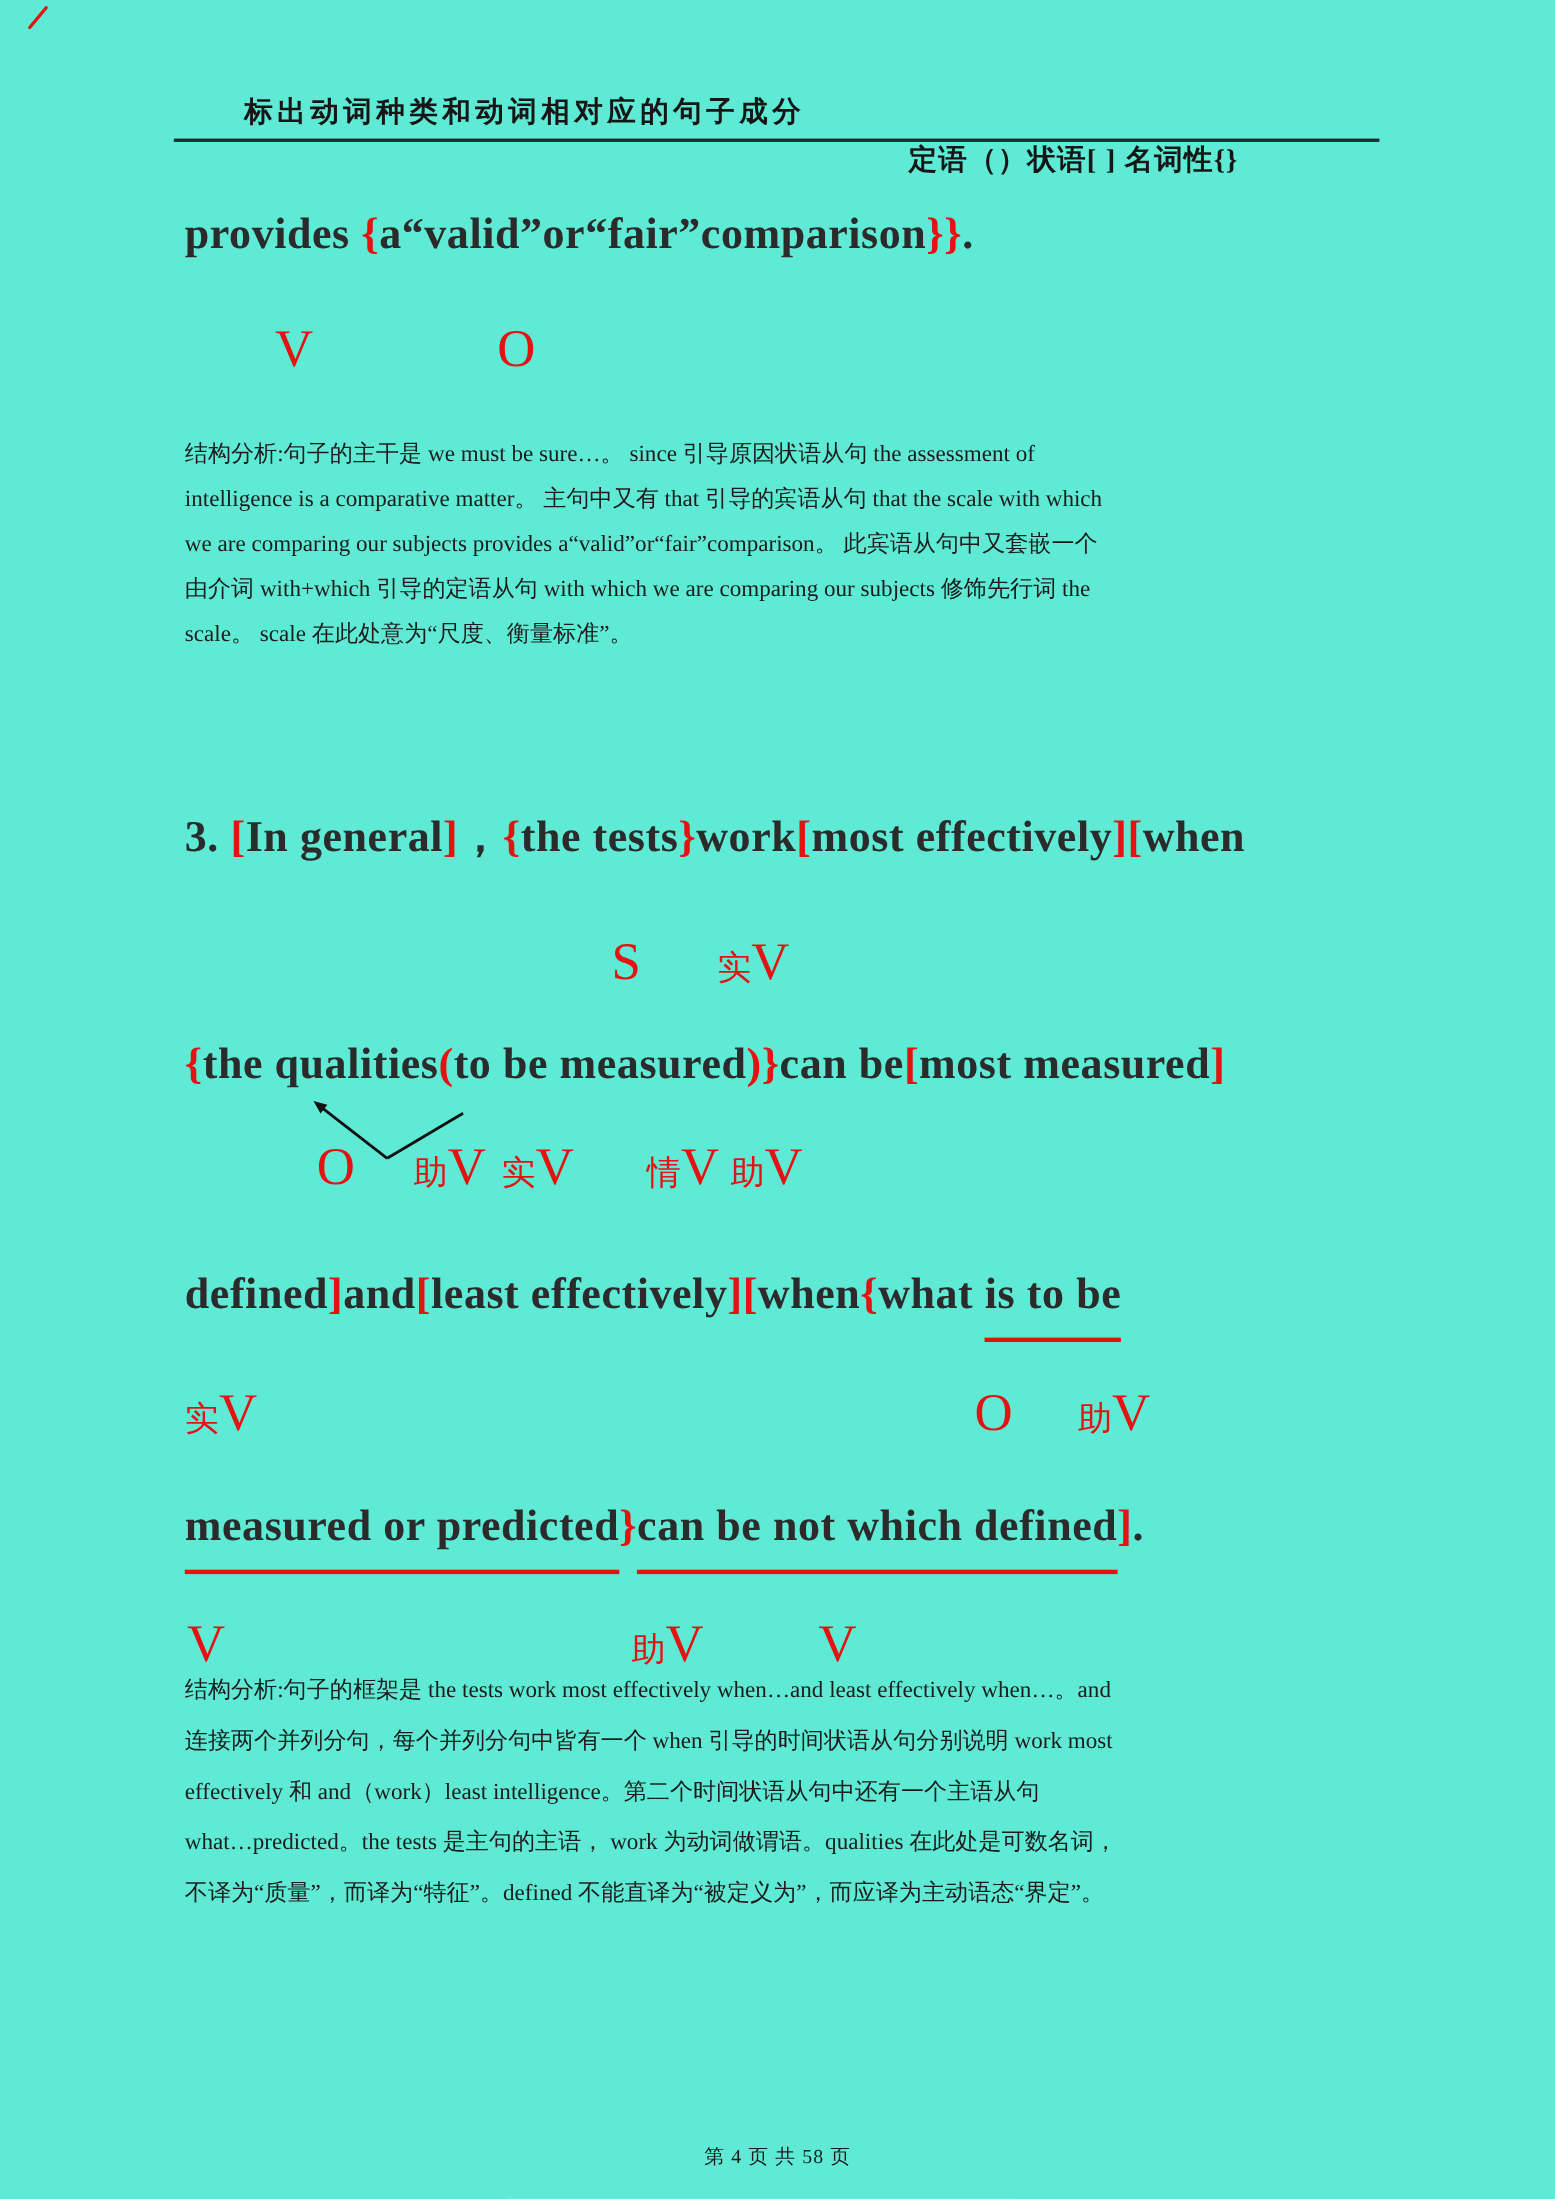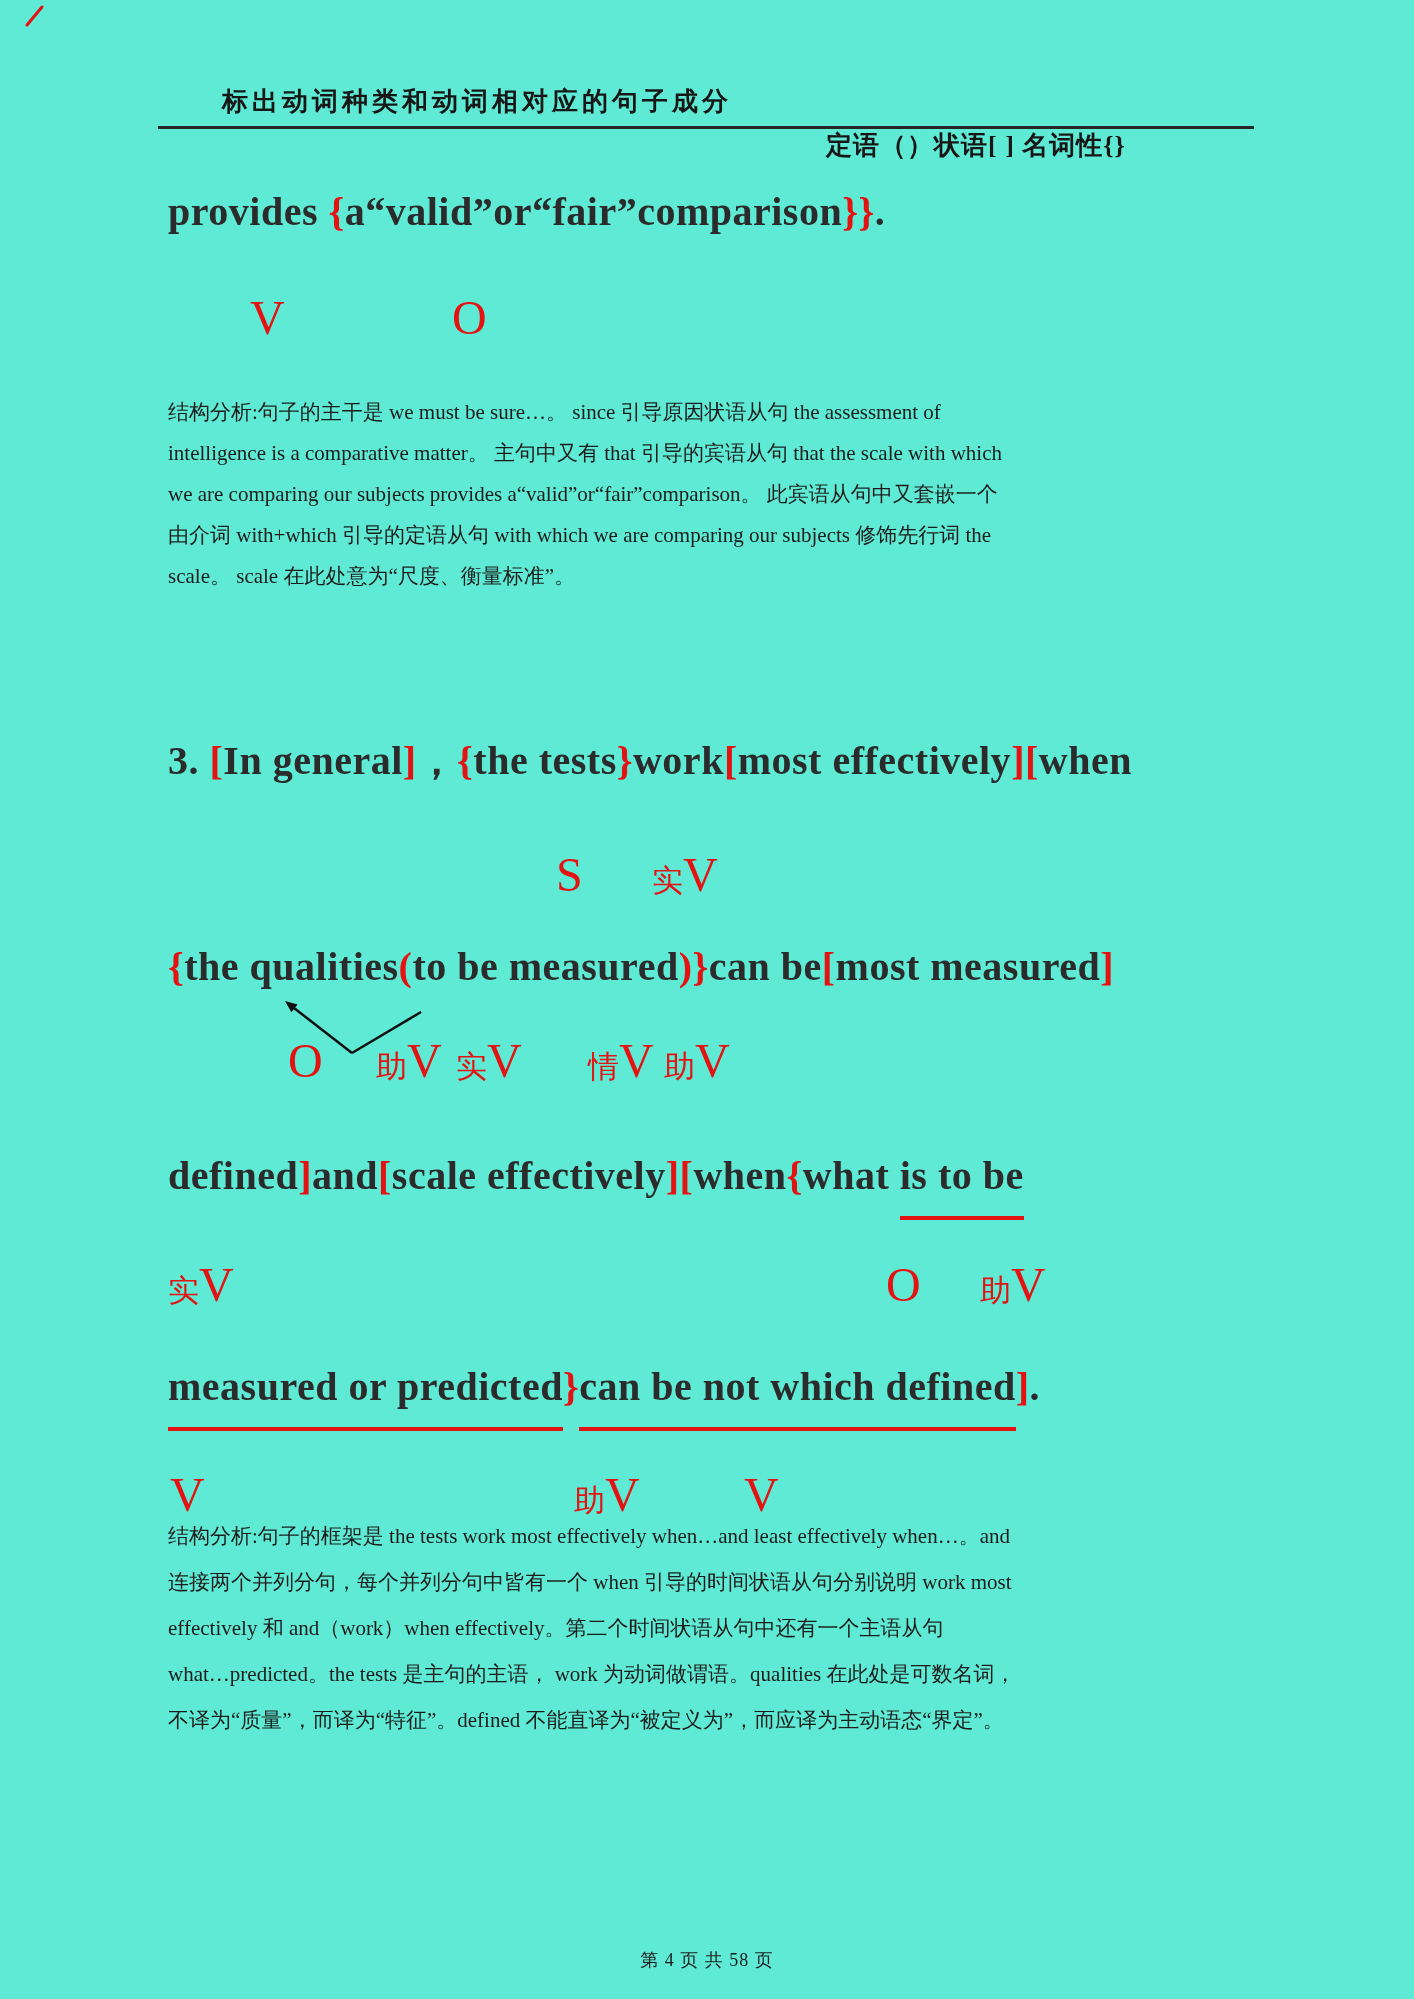--- a/index.html
+++ b/index.html
@@ -125,35 +125,35 @@
     <line x1="41" y1="25" x2="99" y2="70" stroke="#111111" stroke-width="2.5"></line>
     <line x1="99" y1="70" x2="168" y2="29" stroke="#111111" stroke-width="2.5"></line>
   </svg>
 
   <div class="gram-label" style="left:288px;top:1037px"><span class="seg-rv">O</span></div>
   <div class="gram-label" style="left:376px;top:1037px"><span class="seg-rc">助</span><span class="seg-rv">V</span></div>
   <div class="gram-label" style="left:456px;top:1037px"><span class="seg-rc">实</span><span class="seg-rv">V</span></div>
   <div class="gram-label" style="left:588px;top:1037px"><span class="seg-rc">情</span><span class="seg-rv">V</span></div>
   <div class="gram-label" style="left:664px;top:1037px"><span class="seg-rc">助</span><span class="seg-rv">V</span></div>
 
-  <div class="sent" style="top:1152px"><span class="seg-k">defined</span><span class="seg-r">]</span><span class="seg-k">and</span><span class="seg-r">[</span><span class="seg-k">scale effectively</span><span class="seg-r">][</span><span class="seg-k">when</span><span class="seg-r">{</span><span class="seg-k">what </span><span class="seg-u">is to be</span></div>
+  <div class="sent" style="top:1152px"><span class="seg-k">defined</span><span class="seg-r">]</span><span class="seg-k">and</span><span class="seg-r">[</span><span class="seg-k">least effectively</span><span class="seg-r">][</span><span class="seg-k">when</span><span class="seg-r">{</span><span class="seg-k">what </span><span class="seg-u">is to be</span></div>
 
   <div class="gram-label" style="left:168px;top:1261px"><span class="seg-rc">实</span><span class="seg-rv">V</span></div>
   <div class="gram-label" style="left:886px;top:1261px"><span class="seg-rv">O</span></div>
   <div class="gram-label" style="left:980px;top:1261px"><span class="seg-rc">助</span><span class="seg-rv">V</span></div>
 
   <div class="sent" style="top:1363px"><span class="seg-u">measured or predicted</span><span class="seg-r">}</span><span class="seg-u">can be not which defined</span><span class="seg-r">]</span><span class="seg-k">.</span></div>
 
   <div class="gram-label" style="left:170px;top:1471px"><span class="seg-rv">V</span></div>
   <div class="gram-label" style="left:574px;top:1471px"><span class="seg-rc">助</span><span class="seg-rv">V</span></div>
   <div class="gram-label" style="left:744px;top:1471px"><span class="seg-rv">V</span></div>
 
   <div class="para para2" style="top:1513px">
     <div class="line">结构分析:句子的框架是 the tests work most effectively when…and least effectively when…。and</div>
     <div class="line">连接两个并列分句，每个并列分句中皆有一个 when 引导的时间状语从句分别说明 work most</div>
-    <div class="line">effectively 和 and（work）when effectively。第二个时间状语从句中还有一个主语从句</div>
+    <div class="line">effectively 和 and（work）least intelligence。第二个时间状语从句中还有一个主语从句</div>
     <div class="line">what…predicted。the tests 是主句的主语， work 为动词做谓语。qualities 在此处是可数名词，</div>
     <div class="line">不译为“质量”，而译为“特征”。defined 不能直译为“被定义为”，而应译为主动语态“界定”。</div>
   </div>
 
   <div class="footer">第 4 页 共 58 页</div>
 
 </div>
 
 </body></html>

